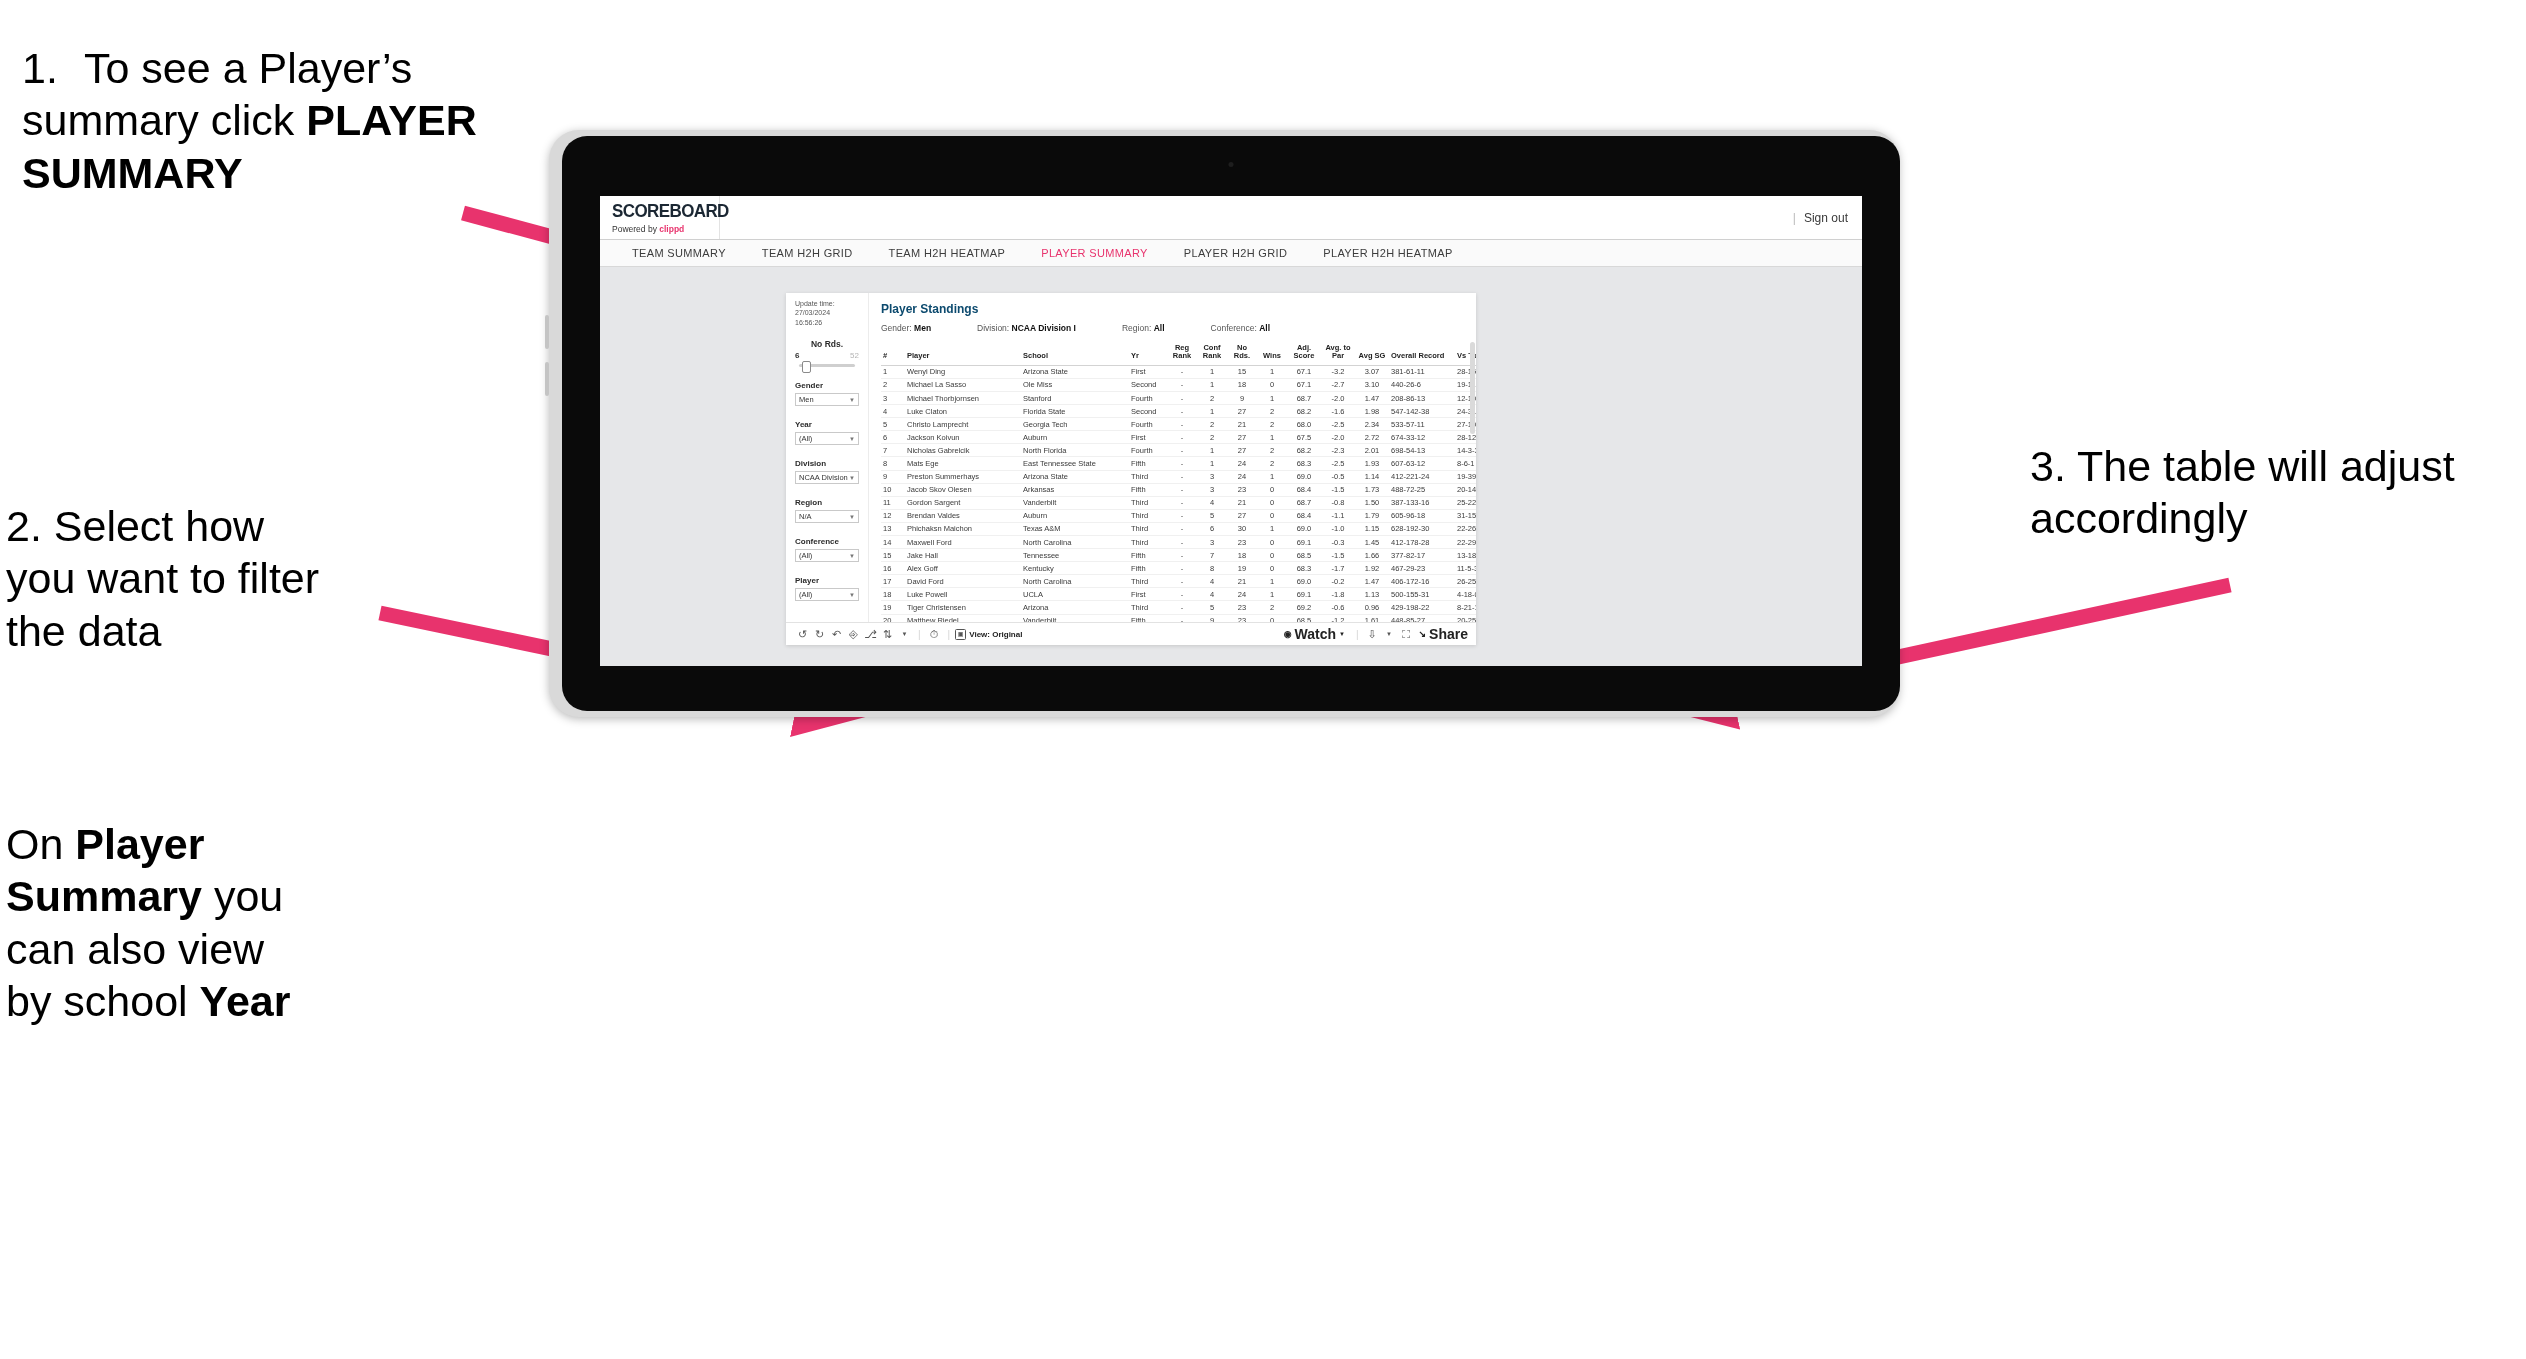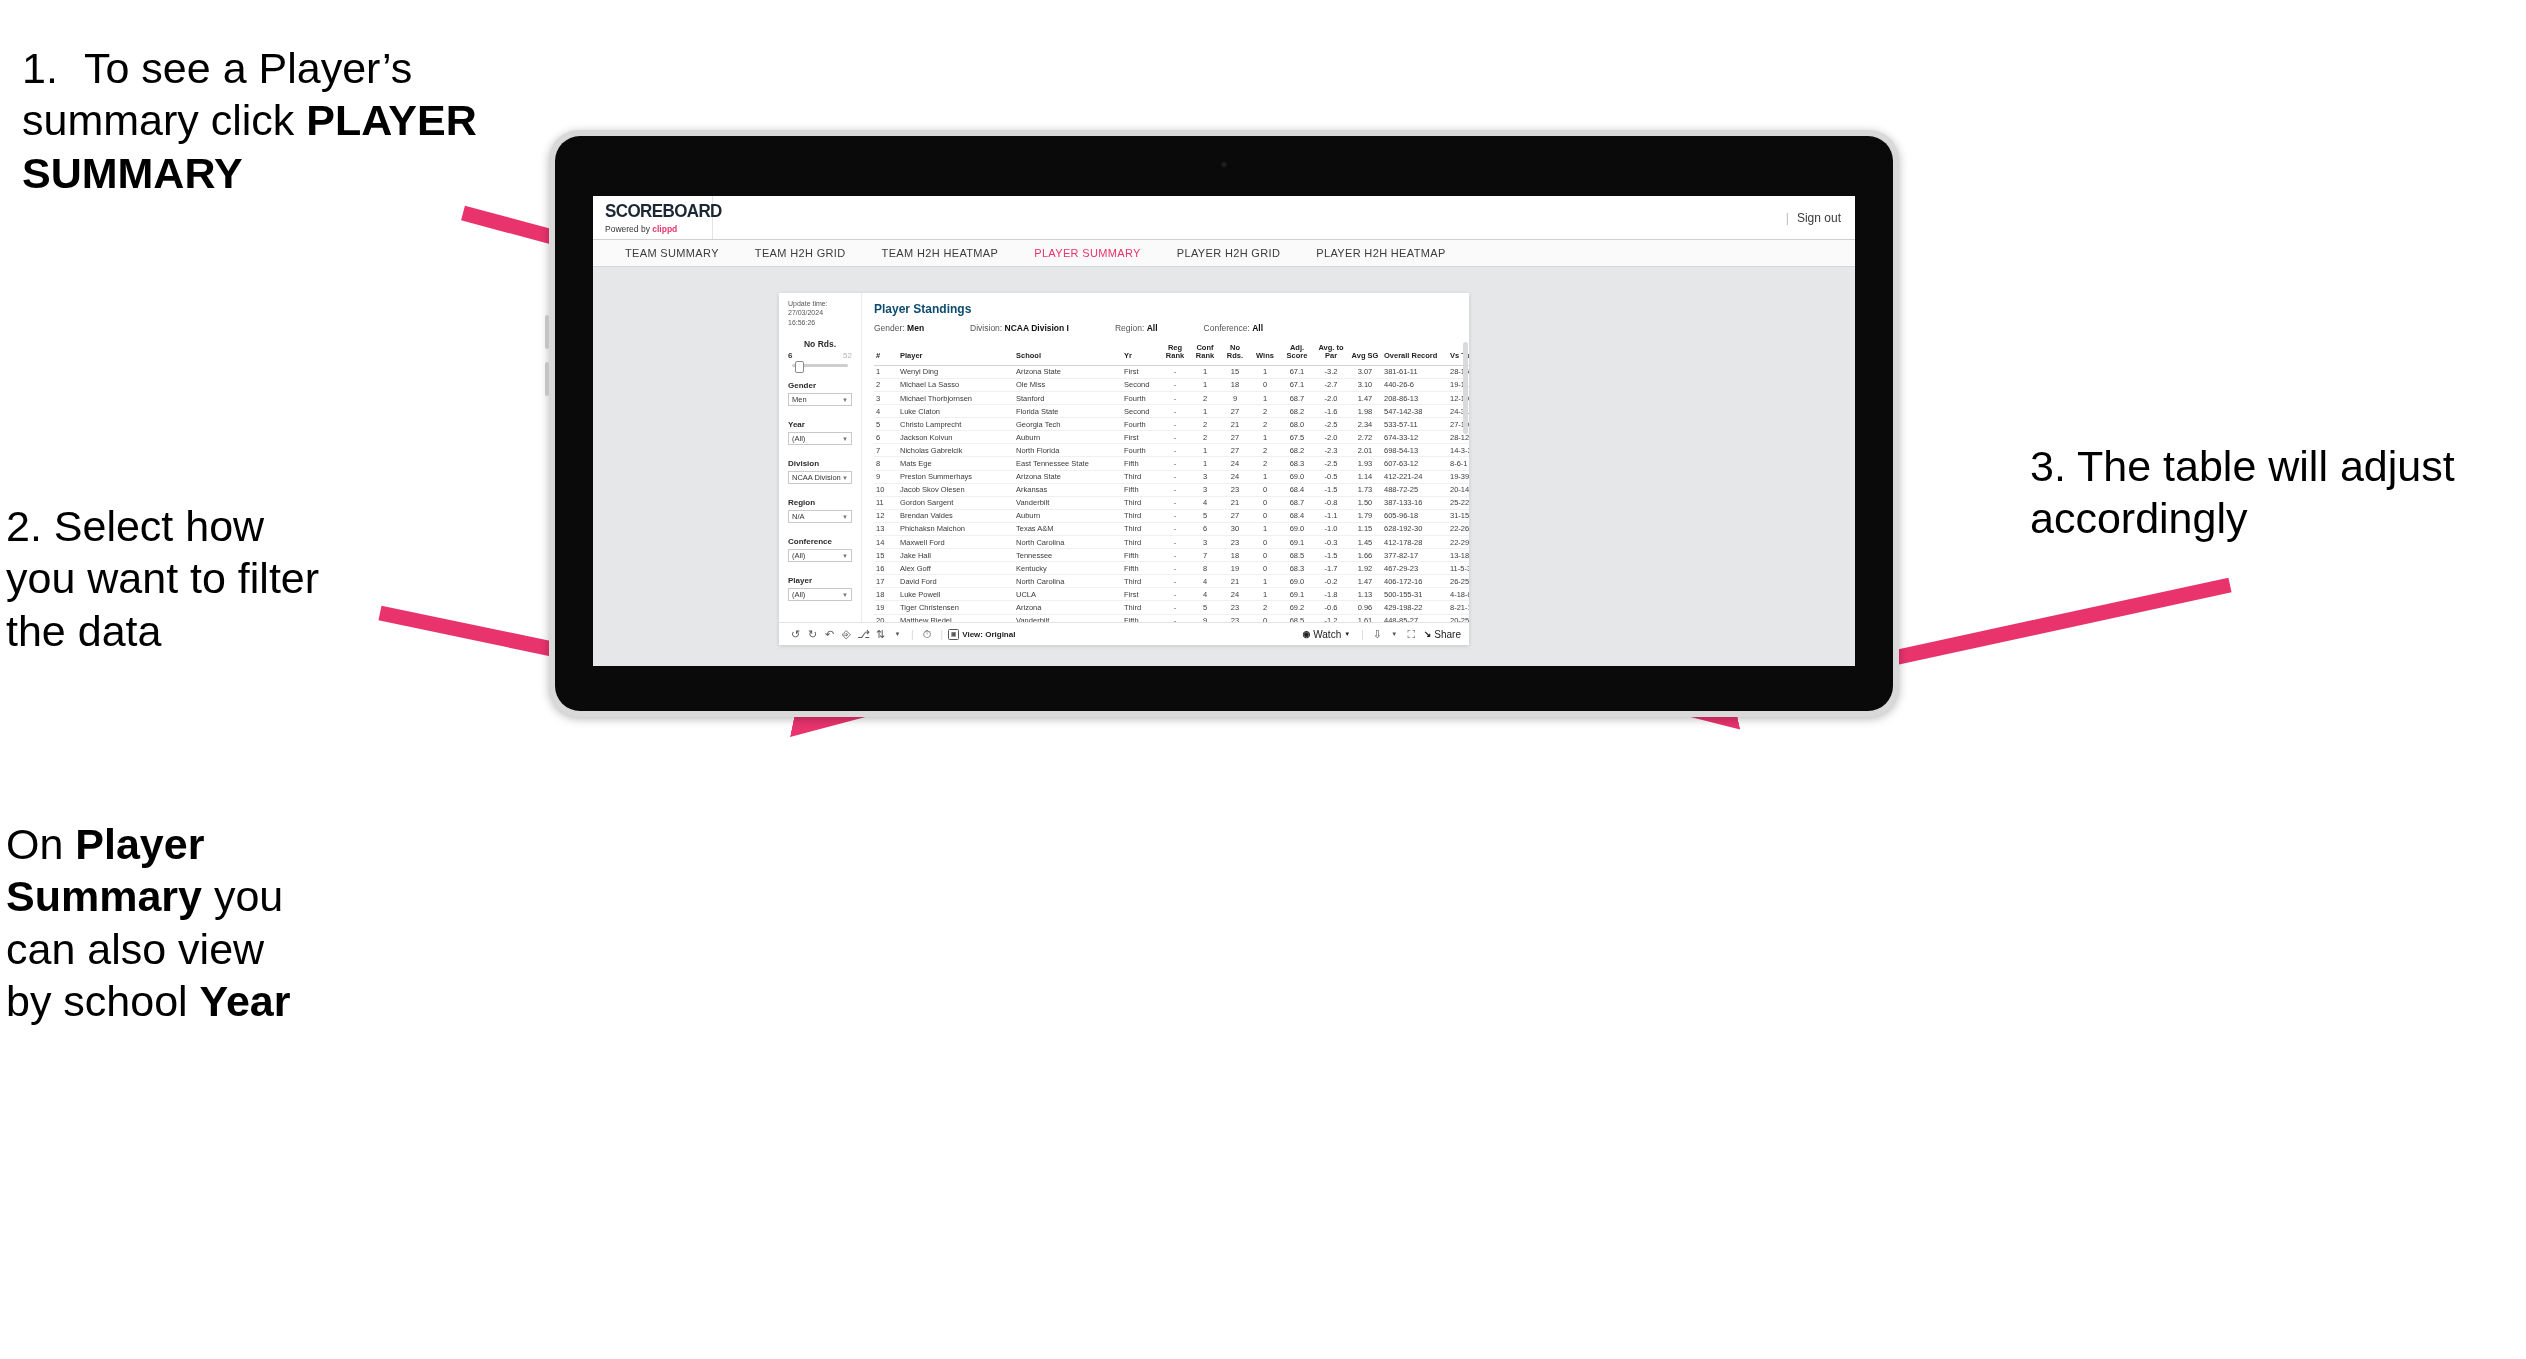--- a/index.html
+++ b/index.html
@@ -18,21 +18,21 @@
   #ann4{left:2030px;top:440px;width:500px;}
 
   
   .arrowsvg{position:absolute;left:0;top:0;width:2526px;height:1359px;pointer-events:none;}
 
   
   #tablet{position:absolute;left:549px;top:130px;width:1350px;height:587px;
           background:#d9d9d9;border-radius:30px;padding:6px;box-sizing:border-box;
           box-shadow:0 2px 10px rgba(0,0,0,.28);}
   #bezel{width:100%;height:100%;background:#0a0a0a;border-radius:25px;
-         box-sizing:border-box;padding:14px;position:relative;}
+         box-sizing:border-box;padding:14px;position:relative;margin-left:7px;}
   #screen{position:absolute;left:38px;top:60px;width:1262px;height:470px;background:#ffffff;
           overflow:hidden;}
 
   
   #appheader{height:43px;background:#fff;border-bottom:1px solid #d0d0d0;display:flex;align-items:stretch;position:relative;}
   #logo{width:120px;display:flex;flex-direction:column;justify-content:center;padding-left:12px;box-sizing:border-box;
         border-right:1px solid #e3e3e3;}
   #logo .lg1{font-size:17px;font-weight:700;letter-spacing:-0.6px;color:#1b2733;font-family:"Liberation Sans",sans-serif;
              transform:scaleY(1.12);transform-origin:left center;}
   #logo .lg2{font-size:8.5px;color:#333;margin-top:3px;}
@@ -96,21 +96,21 @@
   #scrollbar{position:absolute;right:1px;top:0;width:5px;background:#dadada;border-radius:3px;}
 
   
   #toolbar{height:22px;border-top:1px solid #e2e2e2;background:#fff;display:flex;align-items:center;
            padding:0 8px;gap:0;font-size:8px;color:#444;}
   .tbi{width:17px;display:flex;align-items:center;justify-content:center;color:#555;font-size:11px;}
   .tbsep{color:#d5d5d5;margin:0 5px;font-size:10px;}
   .tbtxt{display:flex;align-items:center;gap:3px;font-size:8px;color:#222;font-weight:600;}
   .tbspacer{flex:1;}
   .tbright{display:flex;align-items:center;gap:0;}
-  .tbcap{font-size:10px;color:#222;font-weight:400;}
+  .tbcap{font-size:14px;color:#222;font-weight:700;}
   .viewbox{width:9px;height:9px;border:1.1px solid #555;border-radius:1.5px;display:flex;align-items:center;
            justify-content:center;font-size:5.5px;color:#555;}
 
   
   #cam{position:absolute;left:50%;top:26px;transform:translateX(-50%);width:5px;height:5px;border-radius:50%;background:#1e1e1e;}
   
   .sbtn{position:absolute;background:#c4c4c4;border-radius:2px;}
 </style>
 </head>
 <body>

